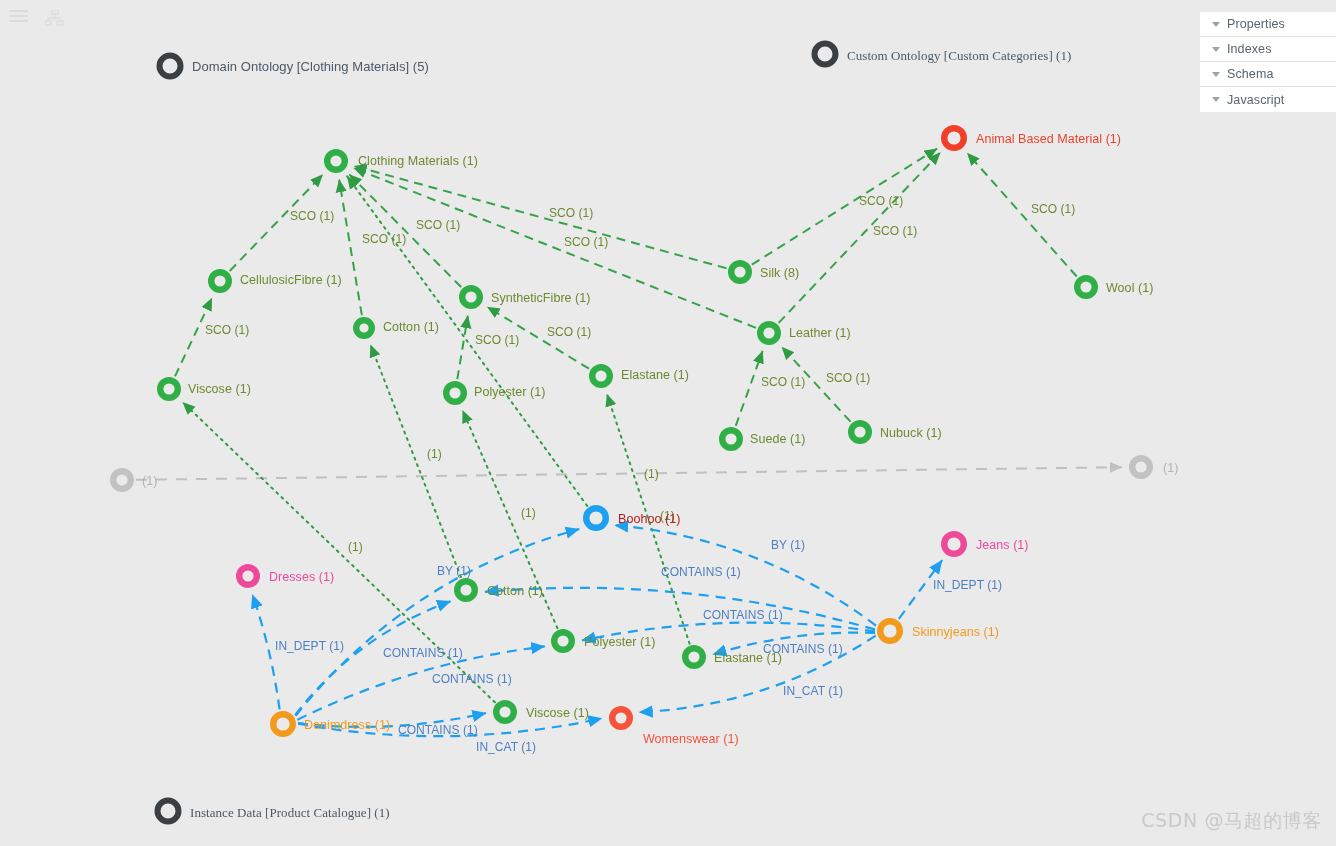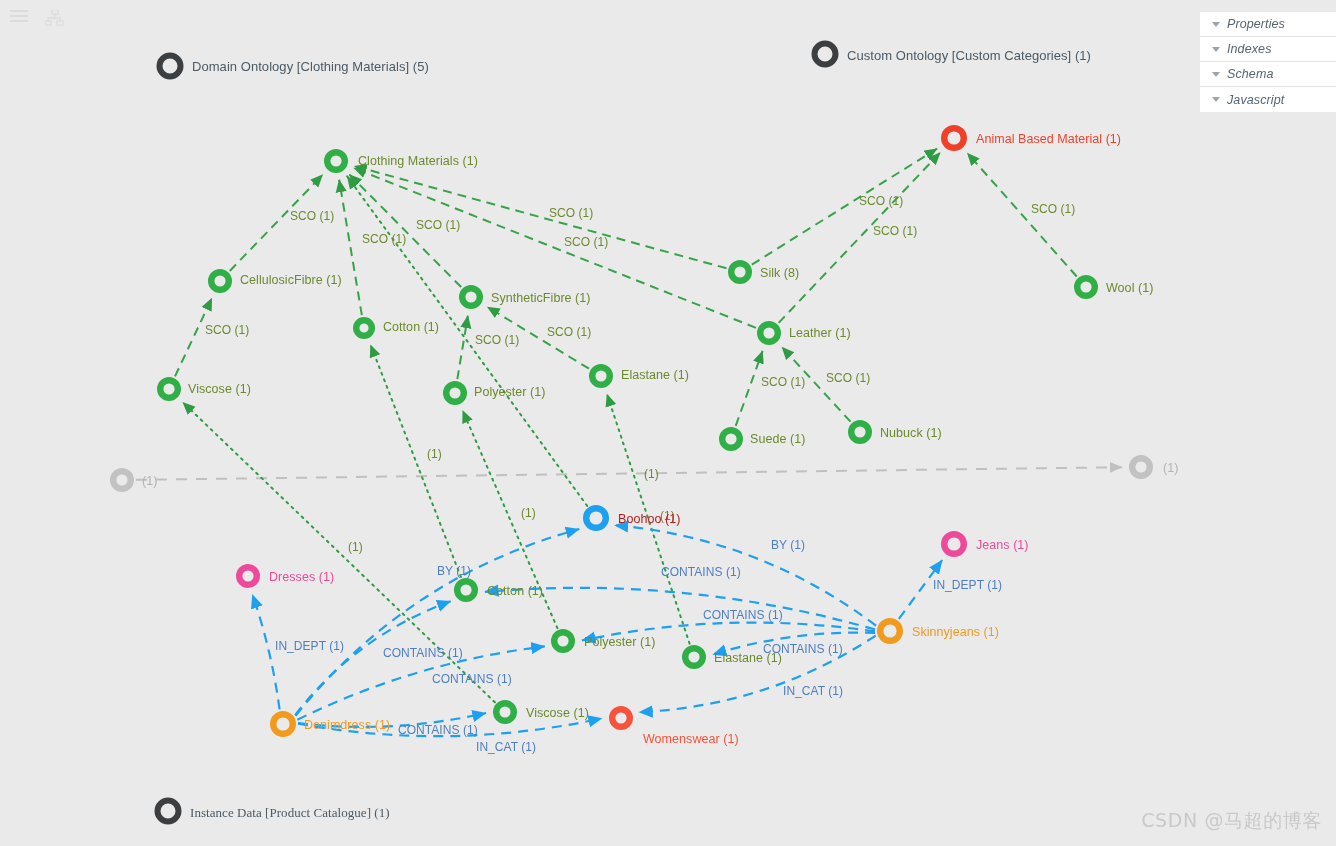--- a/index.html
+++ b/index.html
@@ -40,21 +40,20 @@
   .tb-icon.menu { left: 10px; }
   .tb-icon.hier { left: 45px; }
 
   
   .side-panel {
     position: absolute;
     right: 0;
     top: 12px;
     width: 136px;
     z-index: 50;
-    font-style: italic;
   }
   .panel-row {
     background: #ffffff;
     border-bottom: 1px solid #e3e3e3;
     height: 25px;
     display: flex;
     align-items: center;
     padding-left: 12px;
     box-sizing: border-box;
     cursor: pointer;
@@ -271,17 +270,17 @@
     <div class="node-label" style="left: 976px; top: 538px; color: rgb(238, 74, 155);">Jeans (1)</div>
     <div class="node-label" style="left: 269px; top: 570px; color: rgb(238, 74, 155);">Dresses (1)</div>
     <div class="node-label" style="left: 487px; top: 584px; color: rgb(107, 138, 47);">Cotton (1)</div>
     <div class="node-label" style="left: 584px; top: 635px; color: rgb(107, 138, 47);">Polyester (1)</div>
     <div class="node-label" style="left: 714px; top: 651px; color: rgb(107, 138, 47);">Elastane (1)</div>
     <div class="node-label" style="left: 912px; top: 625px; color: rgb(242, 154, 30);">Skinnyjeans (1)</div>
     <div class="node-label" style="left: 526px; top: 706px; color: rgb(107, 138, 47);">Viscose (1)</div>
     <div class="node-label" style="left: 643px; top: 712px; color: rgb(246, 82, 60); margin-top: 20px;">Womenswear (1)</div>
     <div class="node-label" style="left: 304px; top: 718px; color: rgb(242, 154, 30);">Denimdress (1)</div>
     <div class="node-label" style="left: 192px; top: 59px; color: rgb(74, 90, 102); font-size: 13px;">Domain Ontology [Clothing Materials] (5)</div>
-    <div class="node-label" style="left: 847px; top: 48px; color: rgb(74, 90, 102); font-size: 13px;">Custom Ontology [Custom Categories] (1)</div>
+    <div class="node-label" style="left: 847px; top: 48px; color: rgb(74, 90, 102); font-size: 13px; font-family: Liberation Serif, serif;">Custom Ontology [Custom Categories] (1)</div>
     <div class="node-label" style="left: 190px; top: 805px; color: rgb(74, 90, 102); font-size: 13px; font-family: Liberation Serif, serif;">Instance Data [Product Catalogue] (1)</div>
   </div>
 
 <div class="watermark">CSDN @马超的博客</div>
 
 </body></html>

